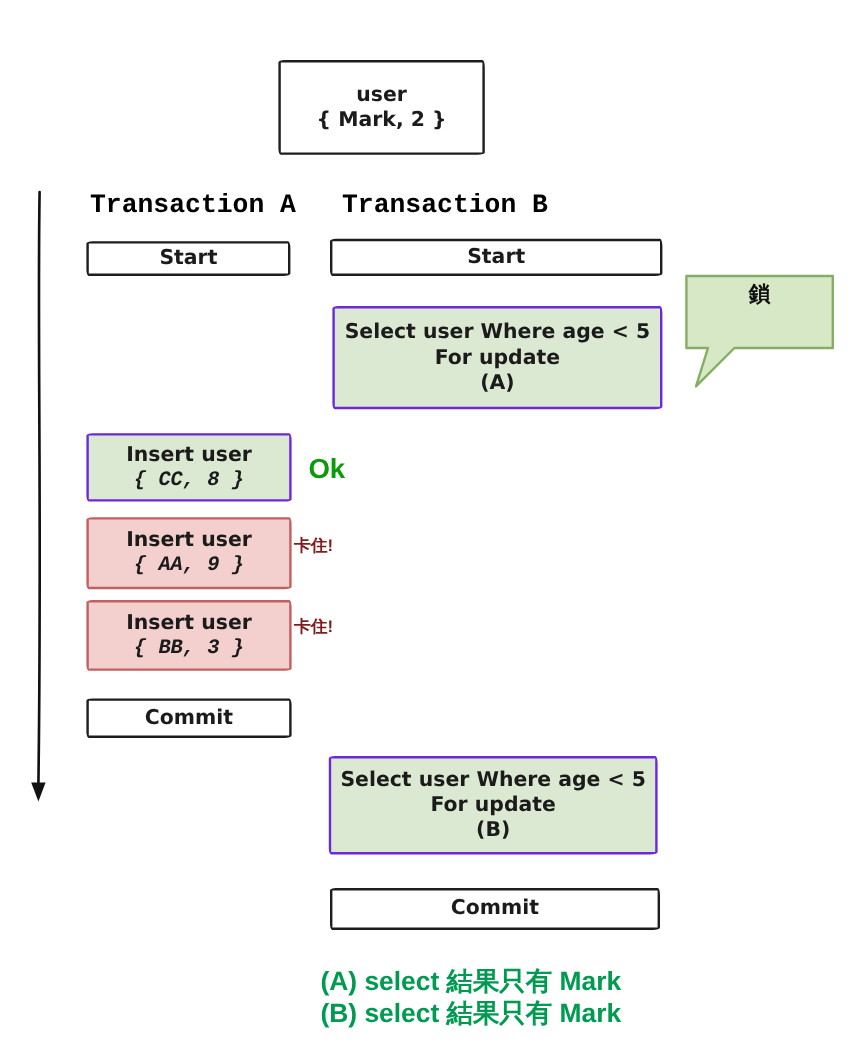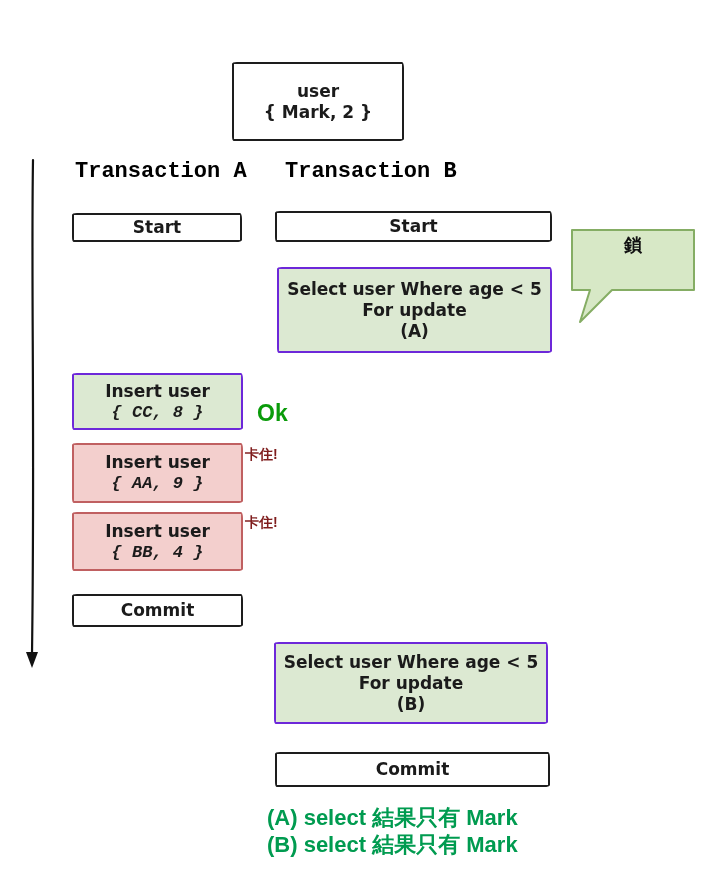--- a/index.html
+++ b/index.html
@@ -12,21 +12,21 @@
     position:absolute; box-sizing:border-box;
     display:flex; flex-direction:column; align-items:center; justify-content:center;
     text-align:center;
     border-radius:5px 2px 6px 2px / 2px 6px 2px 5px;
   }
   .plain { background:#ffffff; border:2.5px solid #1d1d1d; }
   .green { background:#dce9d2; border:2px solid #6d28d9; }
   .red   { background:#f3cfcd; border:2px solid #c06061; }
   .sketchfont {
     font-family:"DejaVu Sans","Liberation Sans",sans-serif;
-    font-weight:700; font-size:17px; line-height:21px; color:#1b1b1b;margin-top:12px;
+    font-weight:700; font-size:17px; line-height:21px; color:#1b1b1b;
   }
   .val { font-style:italic;font-family:Liberation Mono, monospace; }
   .colhead {
     position:absolute; font-weight:700; font-size:22px; color:#000000;
     font-family:Liberation Mono, monospace; white-space:nowrap;
   }
   .status { position:absolute; font-weight:700; white-space:nowrap;
     font-family:"Liberation Sans",sans-serif; }
   .status-ok   { color:#0a9b0a; font-size:23px; }
   .status-stuck{ color:#7f1d1d; font-size:14px; }
@@ -60,31 +60,31 @@
   <div class="colhead" style="left:285px; top:159px;">Transaction B</div>
 
   <div class="box plain sketchfont" style="left:72px; top:201px; width:170px; height:29px;">
     <div>Start</div>
   </div>
 
   <div class="box green sketchfont" style="left:72px; top:361px; width:171px; height:57px;">
     <div>Insert user</div>
     <div class="val">{ CC, 8 }</div>
   </div>
-  <div class="status status-ok" style="left:257px; top:377px;margin-top:23px;">Ok</div>
+  <div class="status status-ok" style="left:257px; top:377px;">Ok</div>
 
   <div class="box red sketchfont" style="left:72px; top:431px; width:171px; height:60px;">
     <div>Insert user</div>
     <div class="val">{ AA, 9 }</div>
   </div>
   <div class="status status-stuck" style="left:245px; top:446px;">卡住!</div>
 
   <div class="box red sketchfont" style="left:72px; top:500px; width:171px; height:59px;">
     <div>Insert user</div>
-    <div class="val">{ BB, 4 }</div>
+    <div class="val">{ BB, 3 }</div>
   </div>
   <div class="status status-stuck" style="left:245px; top:514px;">卡住!</div>
 
   <div class="box plain sketchfont" style="left:72px; top:582px; width:171px; height:33px;">
     <div>Commit</div>
   </div>
 
   <div class="box plain sketchfont" style="left:275px; top:199px; width:277px; height:31px;">
     <div>Start</div>
   </div>

